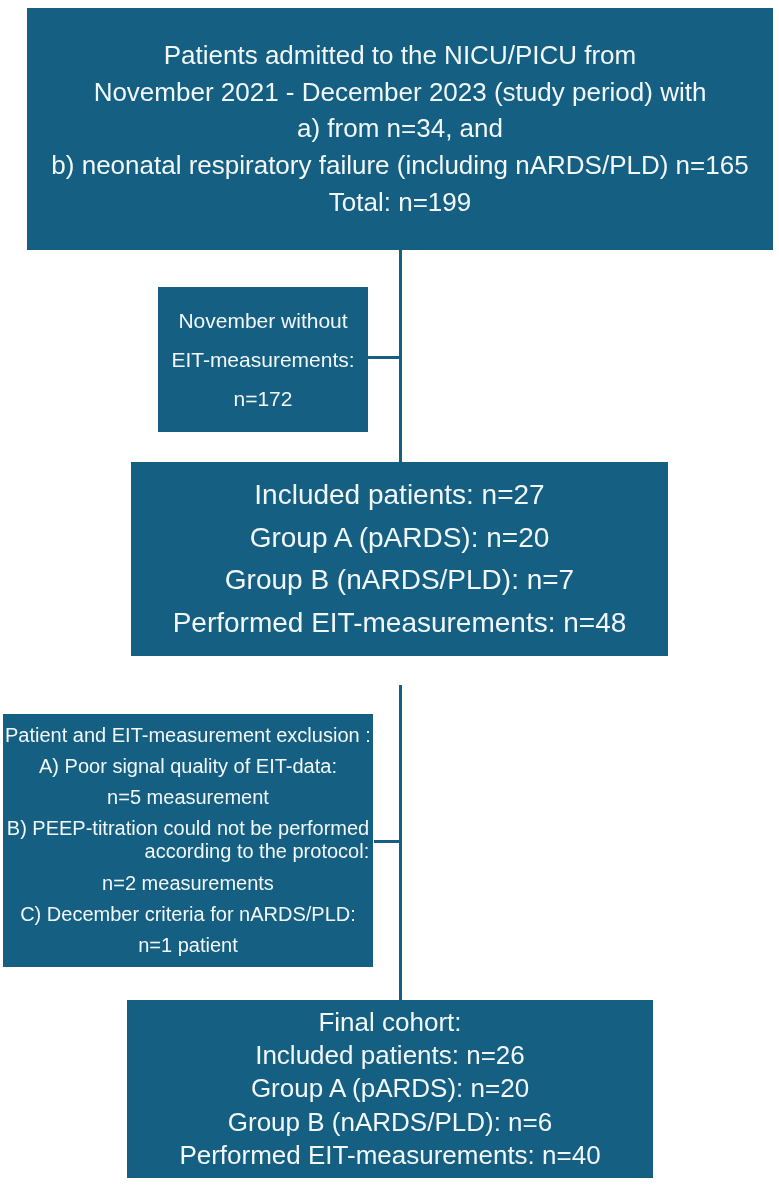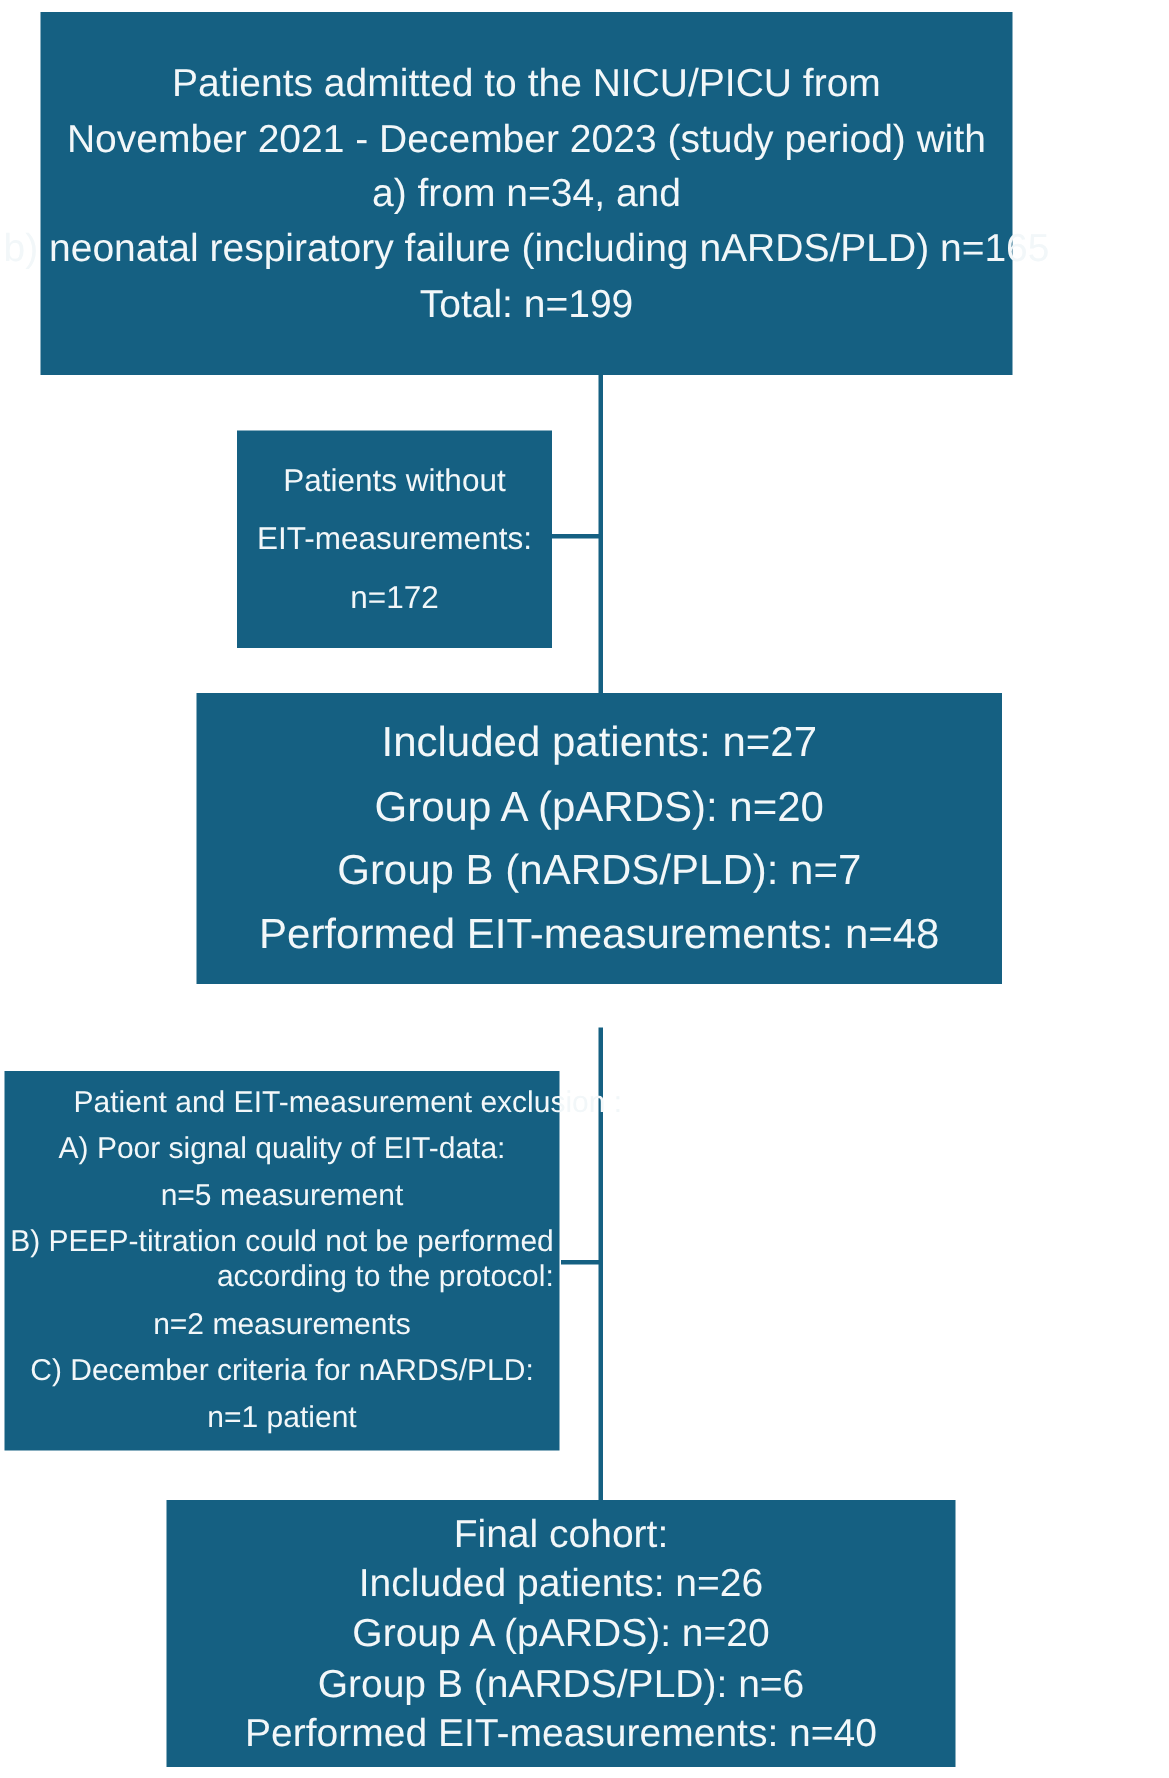--- a/index.html
+++ b/index.html
@@ -35,21 +35,21 @@
     text-decoration-thickness: 1.5px;
   }
   .connector {
     position: absolute;
     background: var(--connector, #156082);
   }
 
   
   .box-admitted {
     left: 27px; top: 8px;
-    width: 648px; height: 242px;
+    width: 746px; height: 242px;
     font-size: 26px;
     padding: 29px 6px;
   }
   
   .box-no-eit {
     left: 158px; top: 287px;
     width: 210px; height: 145px;
     font-size: 21px;
     padding: 14px 4px;
   }
@@ -63,30 +63,29 @@
   
   .box-exclusion {
     left: 3px; top: 714px;
     width: 370px; height: 253px;
     font-size: 20px;
     padding: 6px 2px;
   }
   .box-exclusion .heading {
     align-self: flex-start;
     text-align: left;
-    margin-left: 44px;
   }
   .box-exclusion .wrap2 {
     white-space: normal;
     line-height: 1.15;
     text-align: right;
   }
   
   .box-final {
-    left: 111px; top: 1000px;
+    left: 127px; top: 1000px;
     width: 526px; height: 178px;
     font-size: 26px;
     padding: 6px 6px;
   }
 
   
   .vline-top    { left: 399px; top: 250px; width: 3px;  height: 241px; }
   .vline-bottom { left: 399px; top: 685px; width: 3px;  height: 315px; }
   .hline-no-eit { left: 367px; top: 356px; width: 33px; height: 3px; }
   .hline-excl   { left: 374px; top: 840px; width: 26px; height: 3px; }
@@ -102,21 +101,21 @@
     <p>a) from n=34, and</p>
     <p>b) neonatal respiratory failure (including nARDS/PLD) n=165</p>
     <p><span class="u">Total</span><span>: n=199</span></p>
   </div>
 
   <div class="connector vline-top"></div>
 
   <div class="connector hline-no-eit"></div>
 
   <div class="box box-no-eit">
-    <p>Patients without</p>
+    <p>November without</p>
     <p>EIT-measurements:</p>
     <p>n=172</p>
   </div>
 
   <div class="box box-included">
     <p><span class="u">Included patients</span><span>: n=27</span></p>
     <p>Group A (pARDS): n=20</p>
     <p>Group B (nARDS/PLD): n=7</p>
     <p>Performed EIT-measurements: n=48</p>
   </div>

